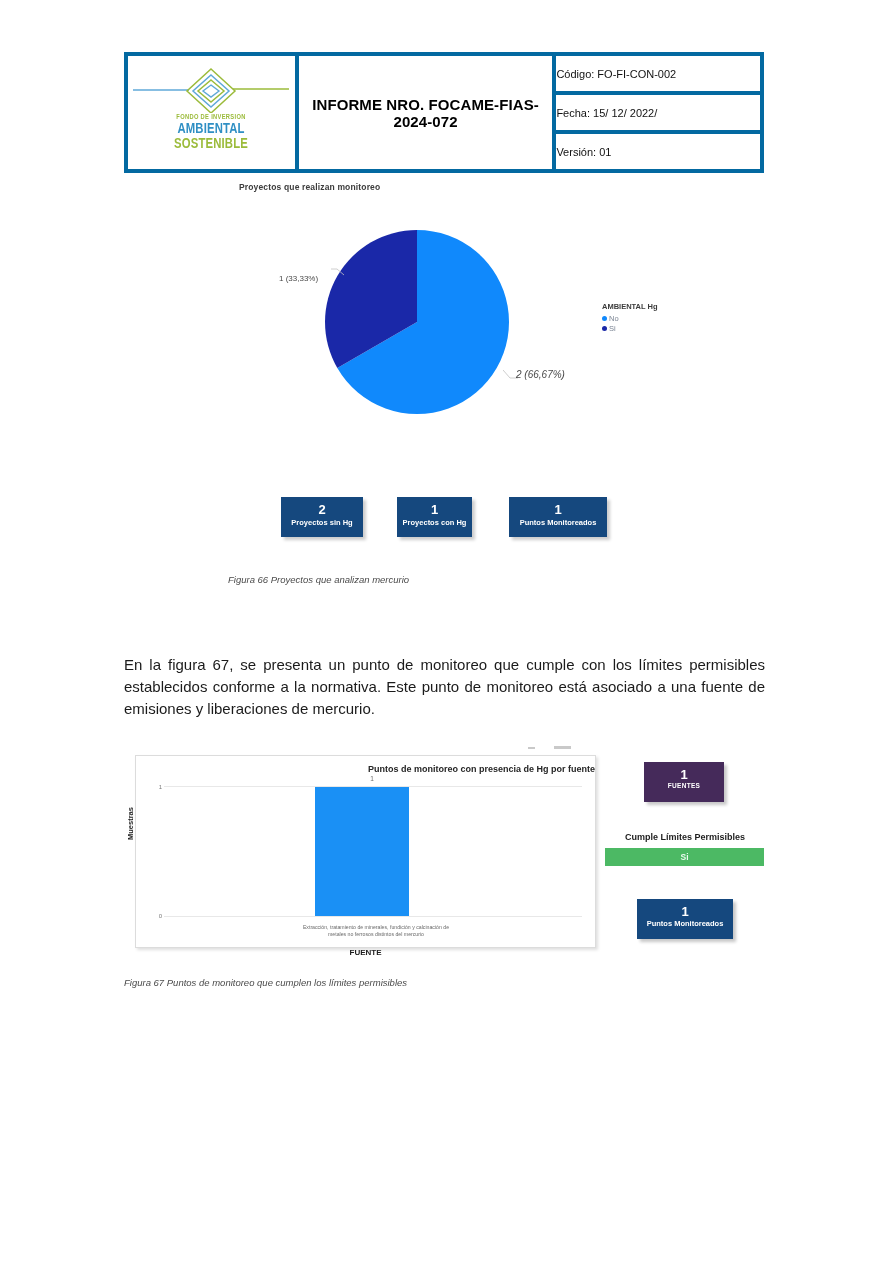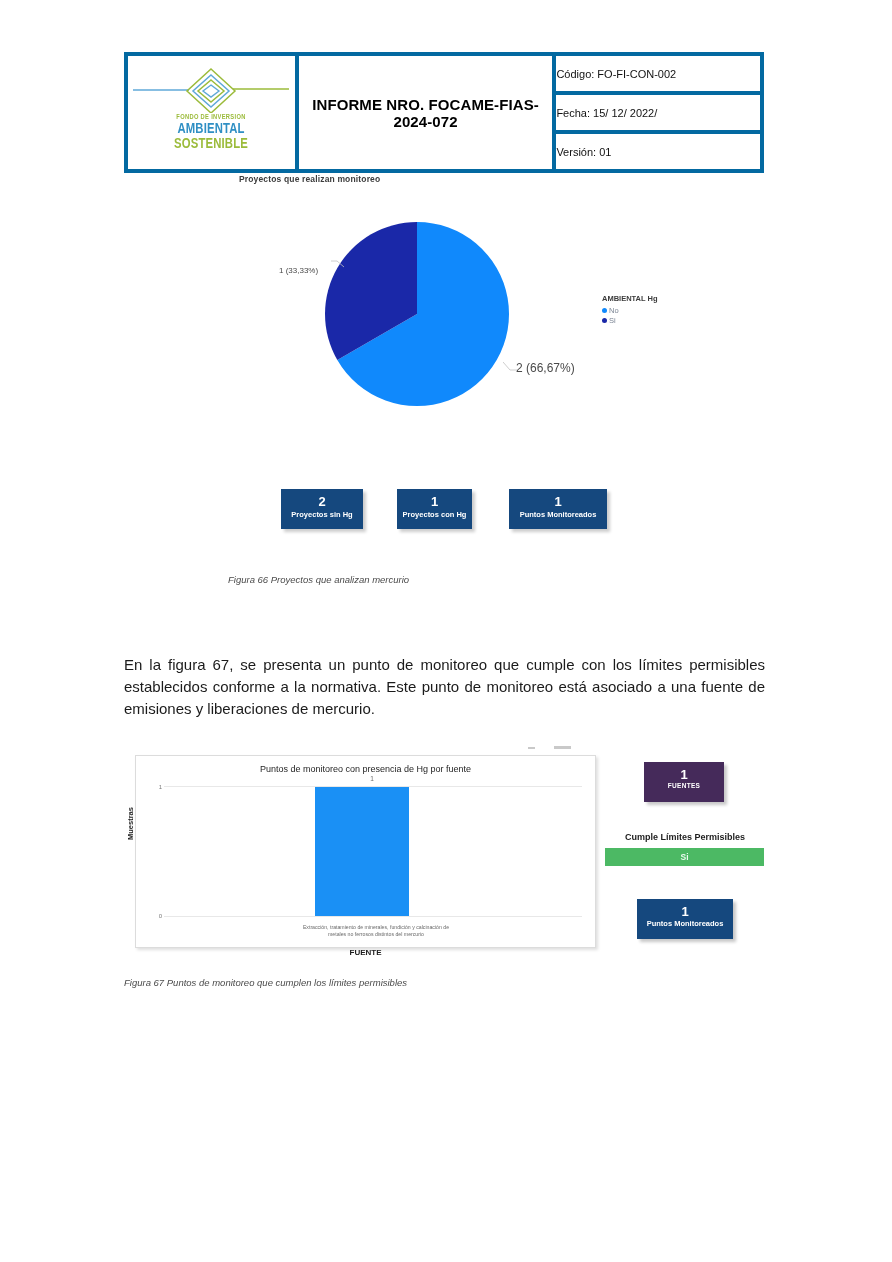--- a/index.html
+++ b/index.html
@@ -93,21 +93,21 @@
     font-weight: bold;
     letter-spacing: 0.2px;
     transform: scaleX(0.78);
     margin-top: 1px;
   }
 
   
   .fig66 {
     position: absolute;
     left: 124px;
-    top: 164px;
+    top: 172px;
     width: 640px;
     height: 400px;
   }
   .pie-title {
     position: absolute;
     left: 115px;
     top: 10px;
     font-size: 8.5px;
     font-weight: bold;
     color: #3c3c3c;
@@ -132,22 +132,23 @@
     position: absolute;
     left: 207px;
     top: 96px;
     width: 14px;
     height: 8px;
   }
   .pie-label-right {
     position: absolute;
     left: 392px;
     top: 197px;
-    font-size: 12px;
+    font-size: 10px;
     color: #4a4a4a;
+    font-style: italic;
   }
   .pie-leader-right {
     position: absolute;
     left: 379px;
     top: 198px;
     width: 16px;
     height: 10px;
   }
   .pie-legend {
     position: absolute;
@@ -256,23 +257,23 @@
     height: 11px;
   }
   .tool-glyph {
     position: absolute;
     background: #c9c9c9;
   }
   .bar-title {
     position: absolute;
     left: 0; top: 8px;
     width: 459px;
-    text-align: center;
+    text-align: right;
     font-size: 9px;
-    font-weight: normal;
+    font-weight: bold;
     color: #262626;
   }
   .plot-area {
     position: absolute;
     left: 28px;
     top: 30px;
     width: 418px;
     height: 131px;
   }
   .grid-line {

